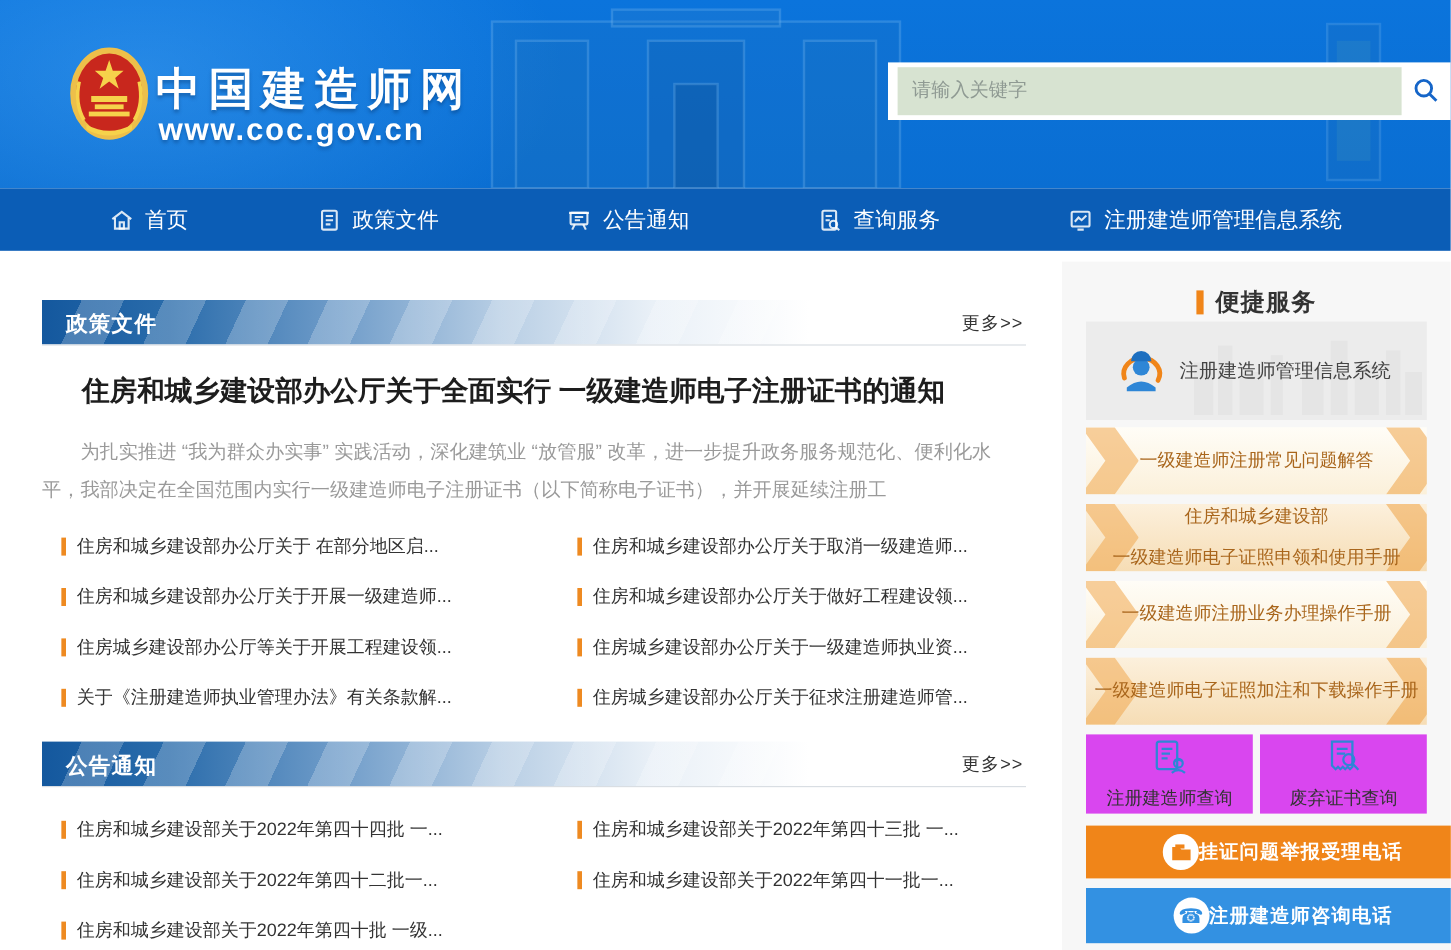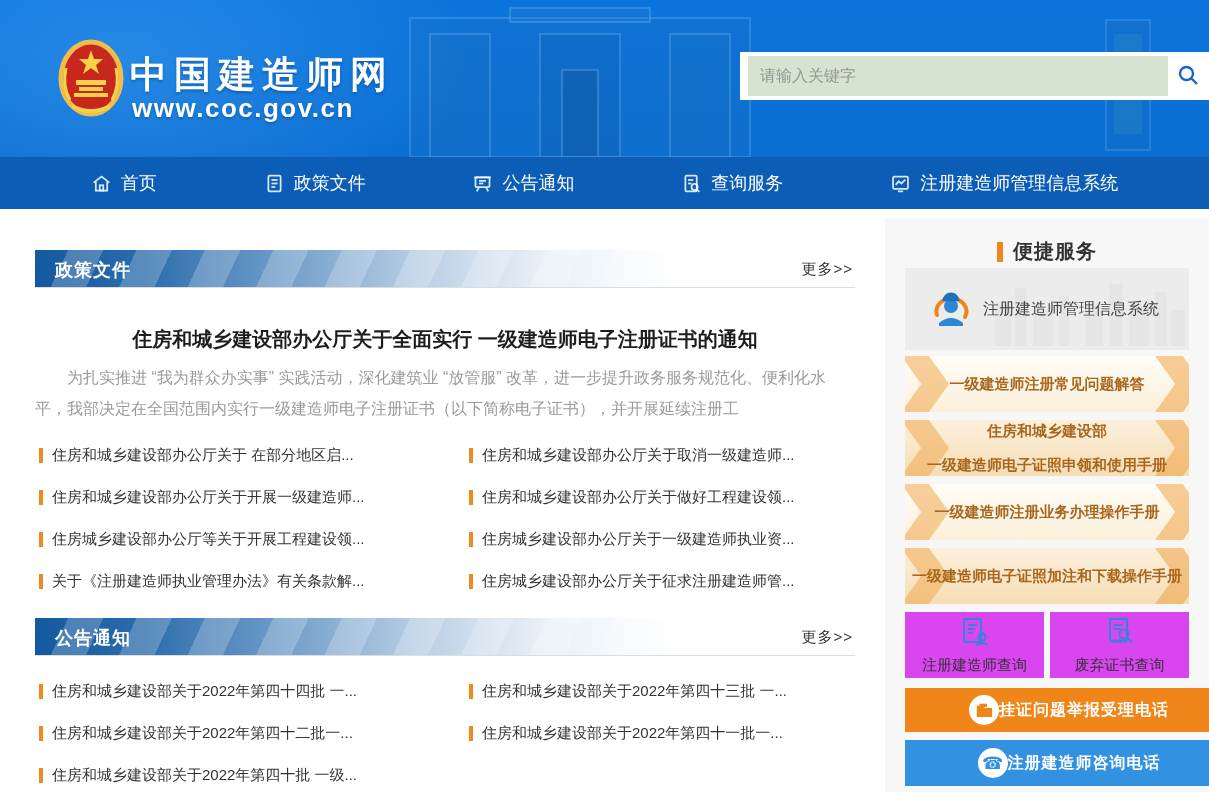--- a/index.html
+++ b/index.html
@@ -41,26 +41,26 @@
       repeating-linear-gradient(115deg, rgba(255,255,255,0) 0 30px, rgba(255,255,255,.22) 30px 62px),
       linear-gradient(90deg,#14589e 0%, #2a6cab 13%, #6f9cc9 30%, #b9cfe5 47%, #e9f0f7 62%, #ffffff 78%);
   }
   .section-title { position:absolute; left:20px; top:8px; color:#fff; font-size:18px;
     font-weight:bold; letter-spacing:1px; }
   .more-link { position:absolute; right:2px; top:10px; font-size:15px; color:#333;
     cursor:pointer; letter-spacing:1px; }
   #policy-bar { top:250px; }
   #notice-bar { top:618px; }
 
-  .headline { position:absolute; left:35px; top:310px; width:820px; text-align:center;
-    font-size:20px; font-weight:bold; color:#1d1d1d; cursor:pointer; white-space:nowrap; overflow:hidden;margin-top:16px; }
+  .headline { position:absolute; left:18px; top:310px; width:820px; text-align:center;
+    font-size:23px; font-weight:bold; color:#1d1d1d; cursor:pointer; white-space:nowrap; overflow:hidden; }
   .summary { position:absolute; left:35px; top:362px; width:820px; height:63px; overflow:hidden;
     font-size:16px; color:#9a9a9a; line-height:31px; text-indent:2em; }
 
-  .news-grid { position:absolute; left:39px; width:822px; display:grid;
+  .news-grid { position:absolute; left:51px; width:822px; display:grid;
     grid-template-columns:392px 392px; column-gap:38px; row-gap:20px; }
   #policy-grid { top:444px; }
   #notice-grid { top:680px; }
   .news-item { display:flex; align-items:center; height:22px; cursor:pointer; overflow:hidden; }
   .news-marker { flex:0 0 4px; width:4px; height:15px; background:#ee8a21; margin-right:9px; }
   .news-text { font-size:15px; color:#333; white-space:nowrap; overflow:hidden; }
 
   
   .sidebar { position:absolute; left:885px; top:218px; width:324px; height:574px; background:#f7f7f7; }
   .sidebar-title { position:absolute; left:0; top:20px; width:324px; display:flex;
@@ -77,21 +77,21 @@
 
   .banner { position:absolute; left:20px; width:284px; height:56px; overflow:hidden;
     cursor:pointer; display:flex; flex-direction:column; align-items:center; justify-content:center;
     background:linear-gradient(180deg,#fffdf7 0%, #fbf0da 100%); }
   .banner.alt { background:linear-gradient(180deg,#fcf0dc 0%, #f6ddb5 100%); }
   .banner::before, .banner::after { content:""; position:absolute; top:0; height:100%; width:48px;
     clip-path:polygon(0 0, 58% 0, 100% 50%, 58% 100%, 0 100%, 42% 50%); z-index:0; }
   .banner::before { left:-4px; background:rgba(241,167,78,.55); }
   .banner::after  { right:-14px; background:rgba(238,155,55,.5); }
   .banner .bline { position:relative; z-index:1; font-size:15px; color:#a9661c; line-height:22px;
-    text-align:center; white-space:nowrap;font-weight:bold; }
+    text-align:center; white-space:nowrap; }
   #banner-0 { top:138px; } #banner-1 { top:202px;gap:12px; } #banner-2 { top:266px; } #banner-3 { top:330px; }
 
   .query-card { position:absolute; top:394px; height:66px; background:#d946ef; cursor:pointer;
     display:flex; flex-direction:column; align-items:center; justify-content:center; gap:4px; }
   #query-0 { left:20px; width:139px; }
   #query-1 { left:165px; width:139px; }
   .query-card .lbl { font-size:15px; color:#333; }
 
   .hotline { position:absolute; left:20px; width:328px; display:flex; align-items:center;
     justify-content:center; cursor:pointer; }

